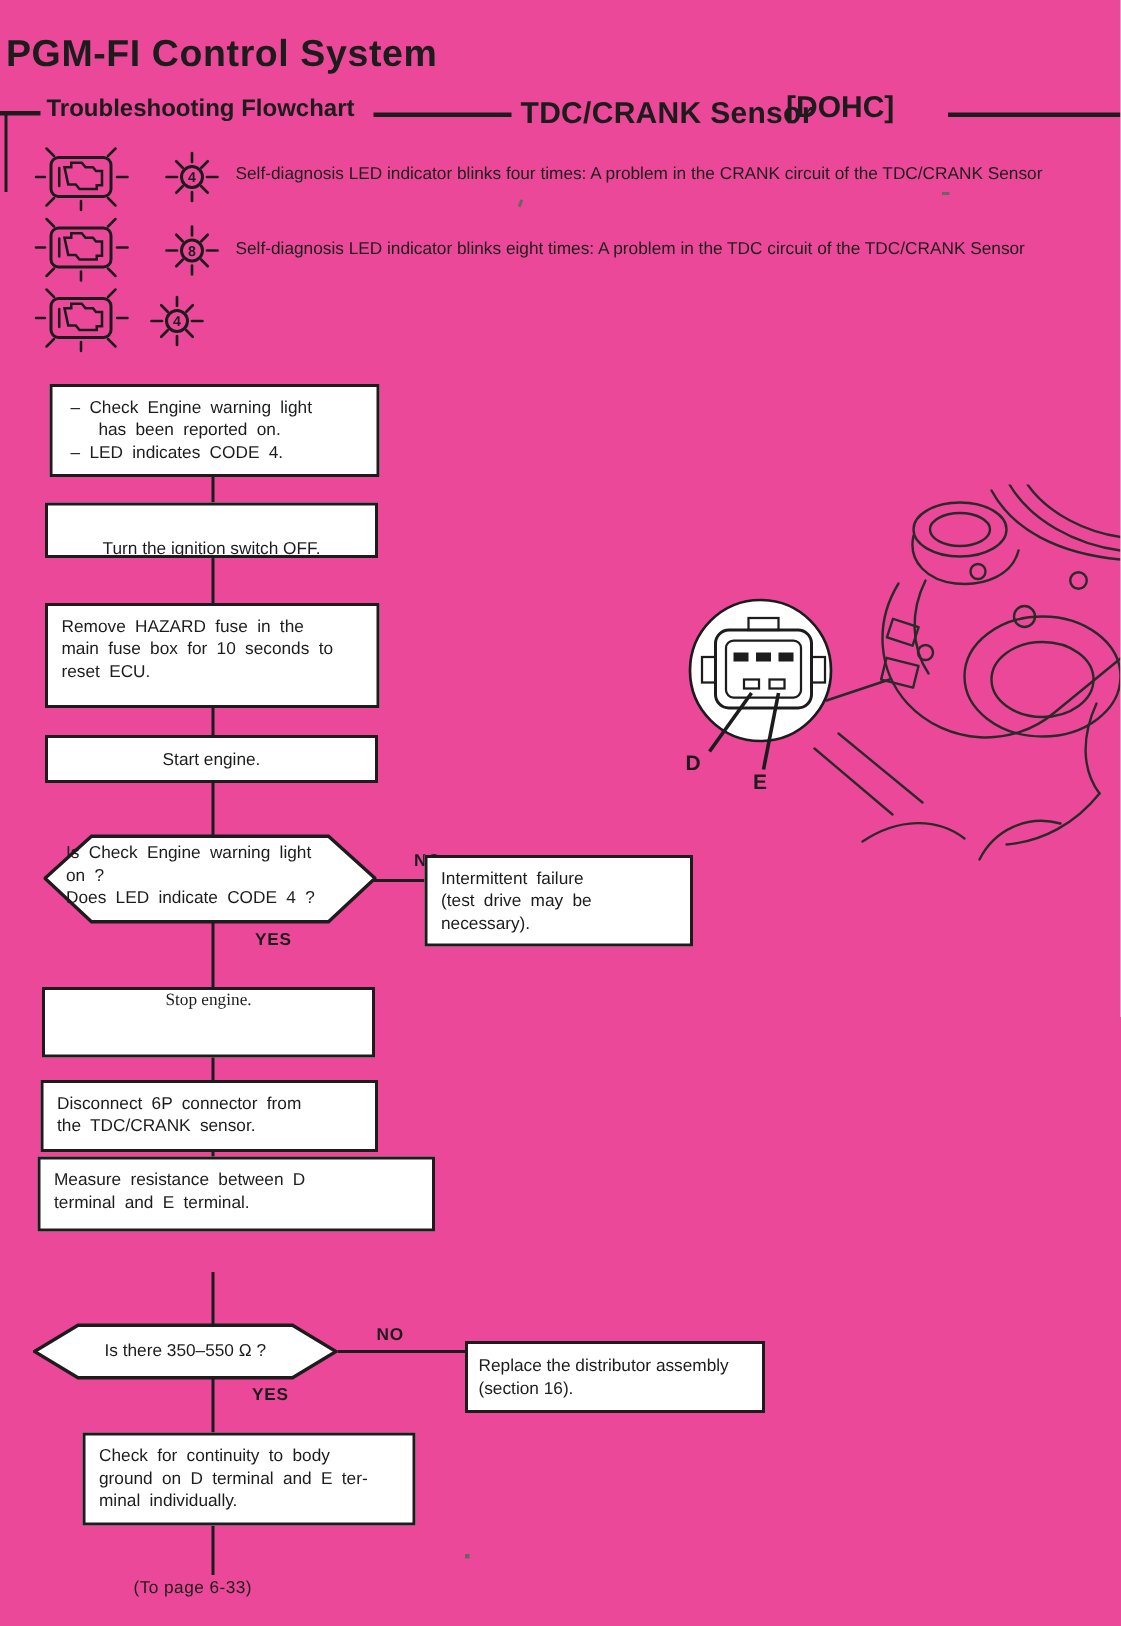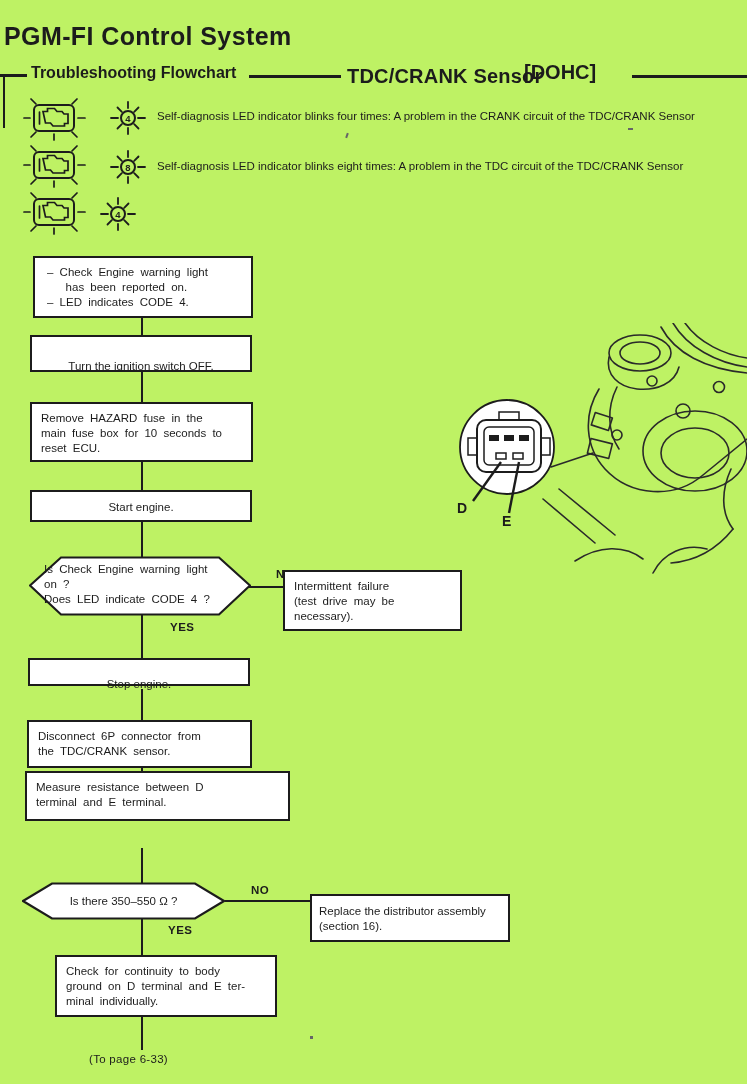--- a/index.html
+++ b/index.html
@@ -1,18 +1,18 @@
 <!DOCTYPE html>
 <html><head>
 <meta charset="utf-8">
 <style>
   html,body{margin:0;padding:0;background:#e8e8e8;}
   .page{
     position:relative; width:747px; height:1084px; margin:0 auto;
-    background:#bef264; overflow:hidden;
+    background:#ec4899; overflow:hidden;
     font-family:"Liberation Sans", sans-serif; color:#1c1c1c;
   }
   .abs{position:absolute;}
   .hline{position:absolute;height:3px;background:#1c1c1c;}
   .thin{height:2px;}
   .vline{position:absolute;width:2px;background:#1c1c1c;}
   .page-title{font-size:25px;font-weight:700;letter-spacing:.4px;white-space:nowrap;}
   .section-title{font-size:16px;font-weight:700;white-space:nowrap;}
   .subsection-title{font-size:20px;font-weight:700;white-space:nowrap;letter-spacing:.2px;}
   .variant{font-size:20px;font-weight:700;white-space:nowrap;}
@@ -158,21 +158,21 @@
   <div class="vline" style="left:141px;top:848px;height:35px;"></div>
   <div class="vline" style="left:141px;top:918px;height:37px;"></div>
   <div class="vline" style="left:141px;top:1017px;height:33px;"></div>
 
   <div class="box bold spread" style="left:33px;top:243px;width:220px;height:62px;padding-left:12px;">– Check Engine warning light
    has been reported on.
 – LED indicates CODE 4.</div>
 
   <div class="box center" style="left:30px;top:335px;width:222px;height:37px;padding-top:22px;">Turn the ignition switch OFF.</div>
 
-  <div class="box spread" style="left:30px;top:402px;width:223px;height:60px;">Remove HAZARD fuse in the
+  <div class="box spread" style="left:30px;top:402px;width:223px;height:70px;">Remove HAZARD fuse in the
 main fuse box for 10 seconds to
 reset ECU.</div>
 
   <div class="box center" style="left:30px;top:490px;width:222px;height:32px;padding-top:8px;">Start engine.</div>
 
   <div class="abs" style="left:29px;top:556px;">
     <svg width="222" height="60" viewBox="0 0 222 60">
       <polygon points="1,29.5 32,1.5 190,1.5 221,29.5 190,58.5 32,58.5" fill="#fff" stroke="#1c1c1c" stroke-width="2.2"></polygon>
     </svg>
   </div>
@@ -182,21 +182,21 @@
 
   <div class="branch-label" style="left:256px;top:568px;">NO</div>
   <div class="hline thin" style="left:249px;top:586px;width:34px;"></div>
 
   <div class="box bold spread" style="left:283px;top:557px;width:179px;height:61px;">Intermittent failure
 (test drive may be
 necessary).</div>
 
   <div class="branch-label" style="left:150px;top:621px;">YES</div>
 
-  <div class="box center" style="left:28px;top:658px;width:222px;height:23px;padding-top:17px;">Stop engine.</div>
+  <div class="box center" style="left:28px;top:658px;width:222px;height:47px;padding-top:0;font-family:Liberation Serif, serif;">Stop engine.</div>
 
   <div class="box spread" style="left:27px;top:720px;width:225px;height:48px;">Disconnect 6P connector from
 the TDC/CRANK sensor.</div>
 
   <div class="box spread" style="left:25px;top:771px;width:265px;height:50px;">Measure resistance between D
 terminal and E terminal.</div>
 
   <div class="abs" style="left:22px;top:882px;">
     <svg width="203" height="38" viewBox="0 0 203 38">
       <polygon points="1,19 30,1.5 173,1.5 202,19 173,36.5 30,36.5" fill="#fff" stroke="#1c1c1c" stroke-width="2.2"></polygon>

